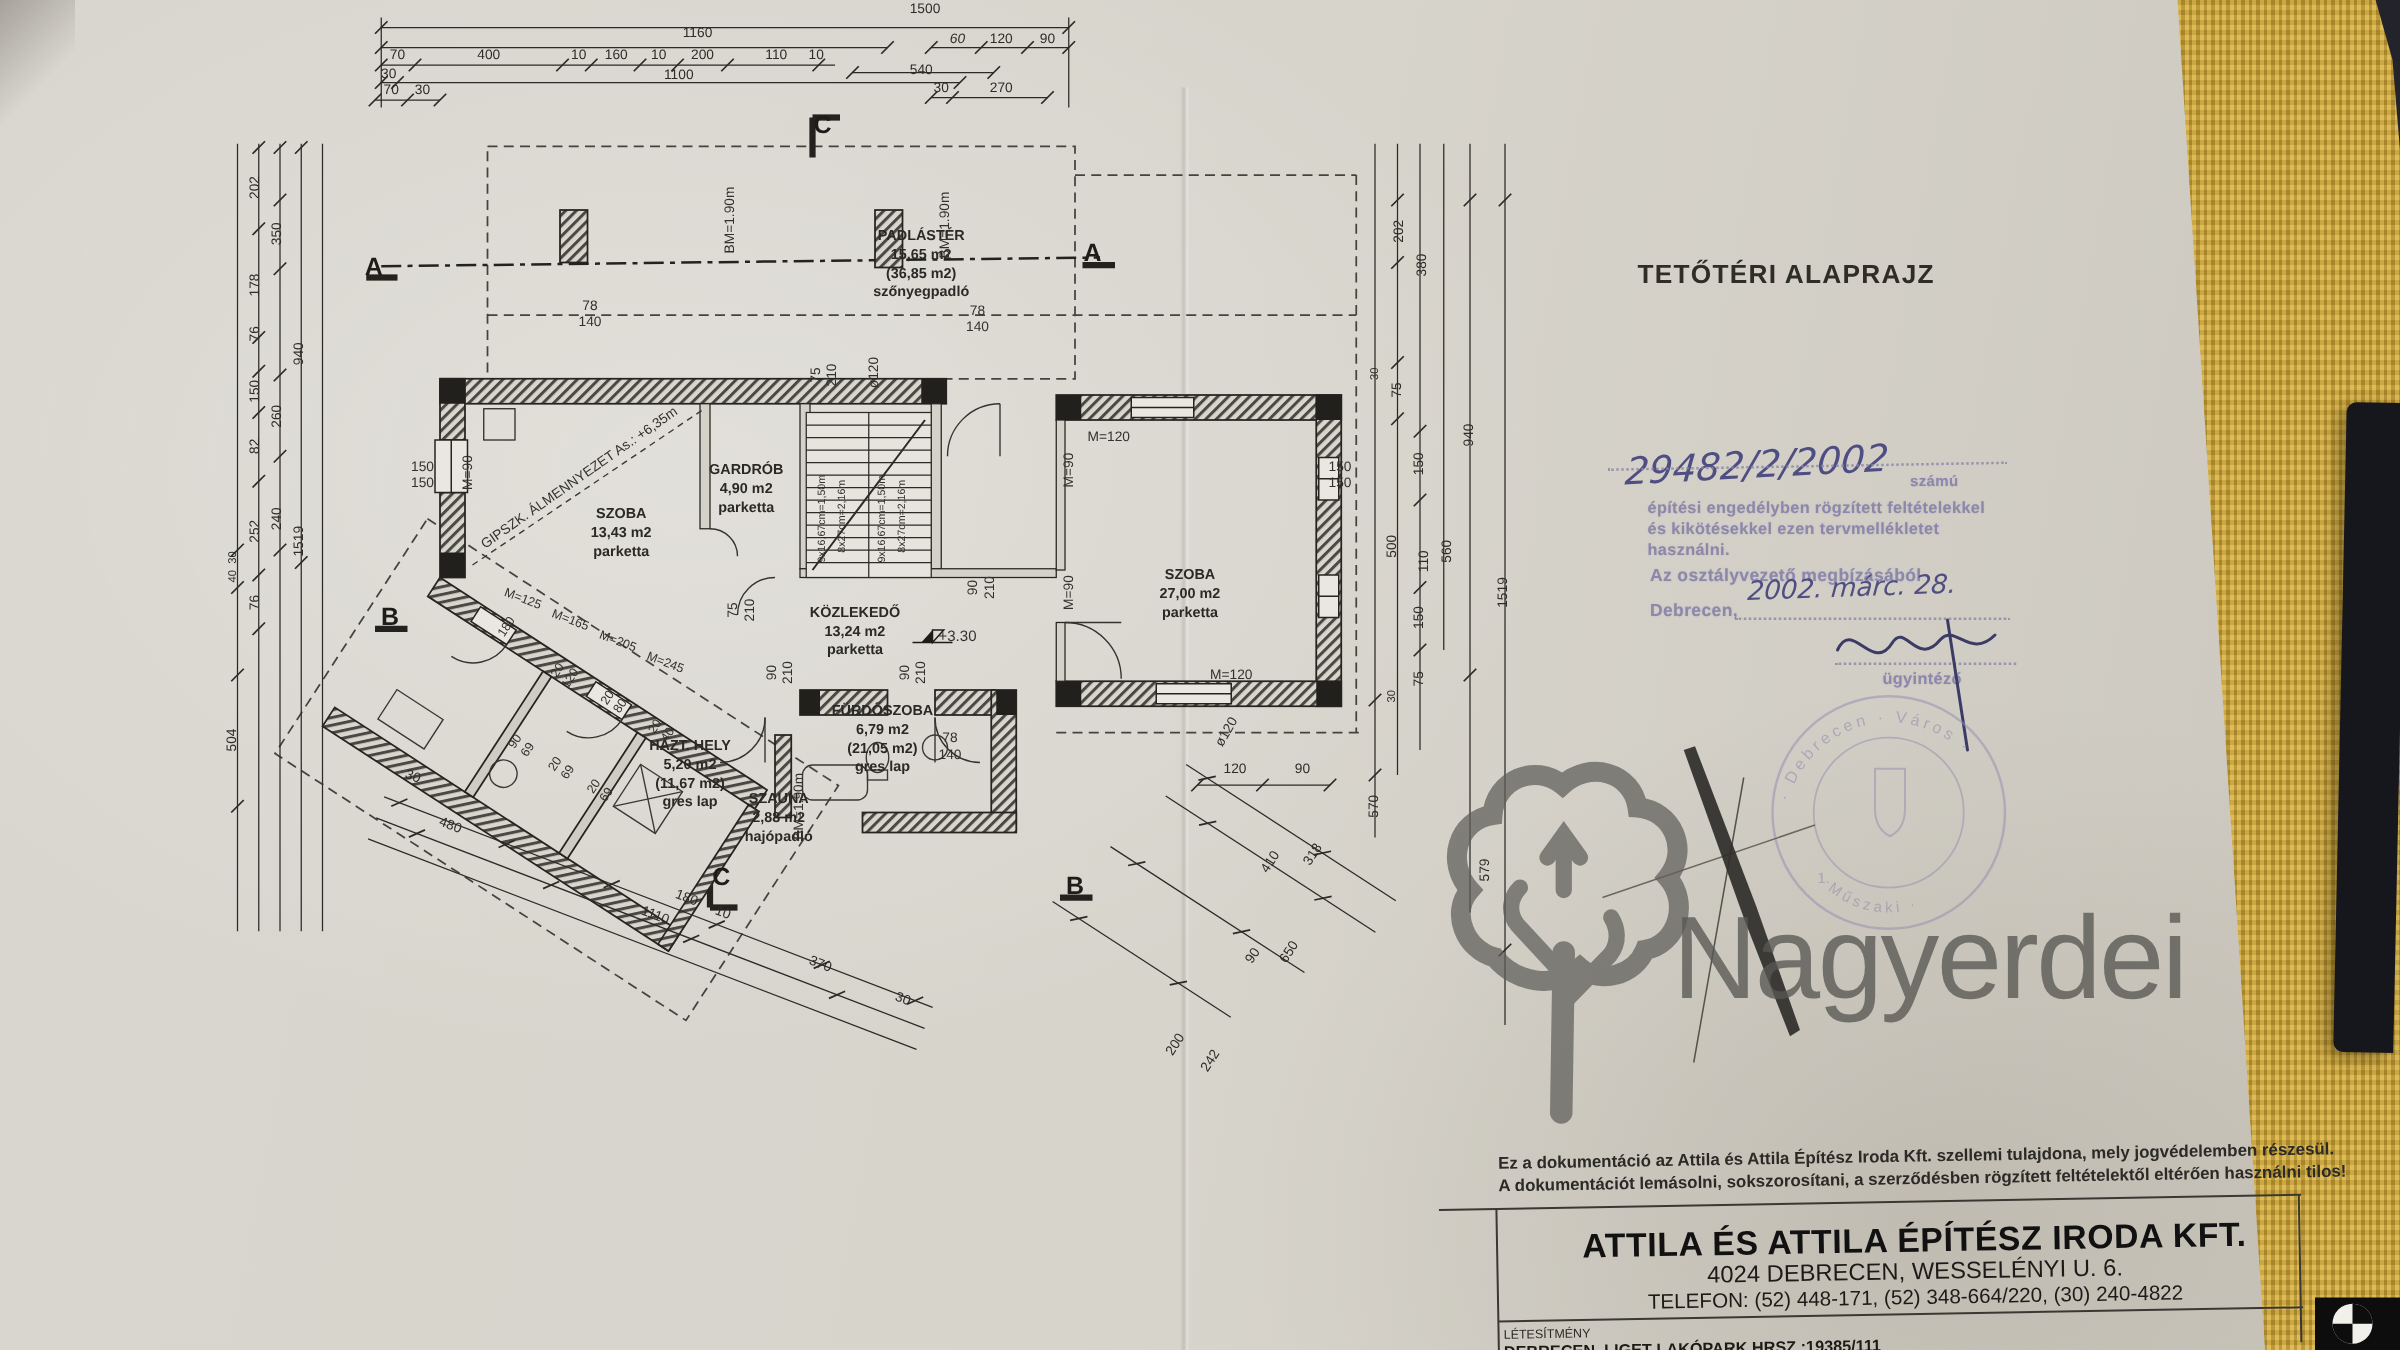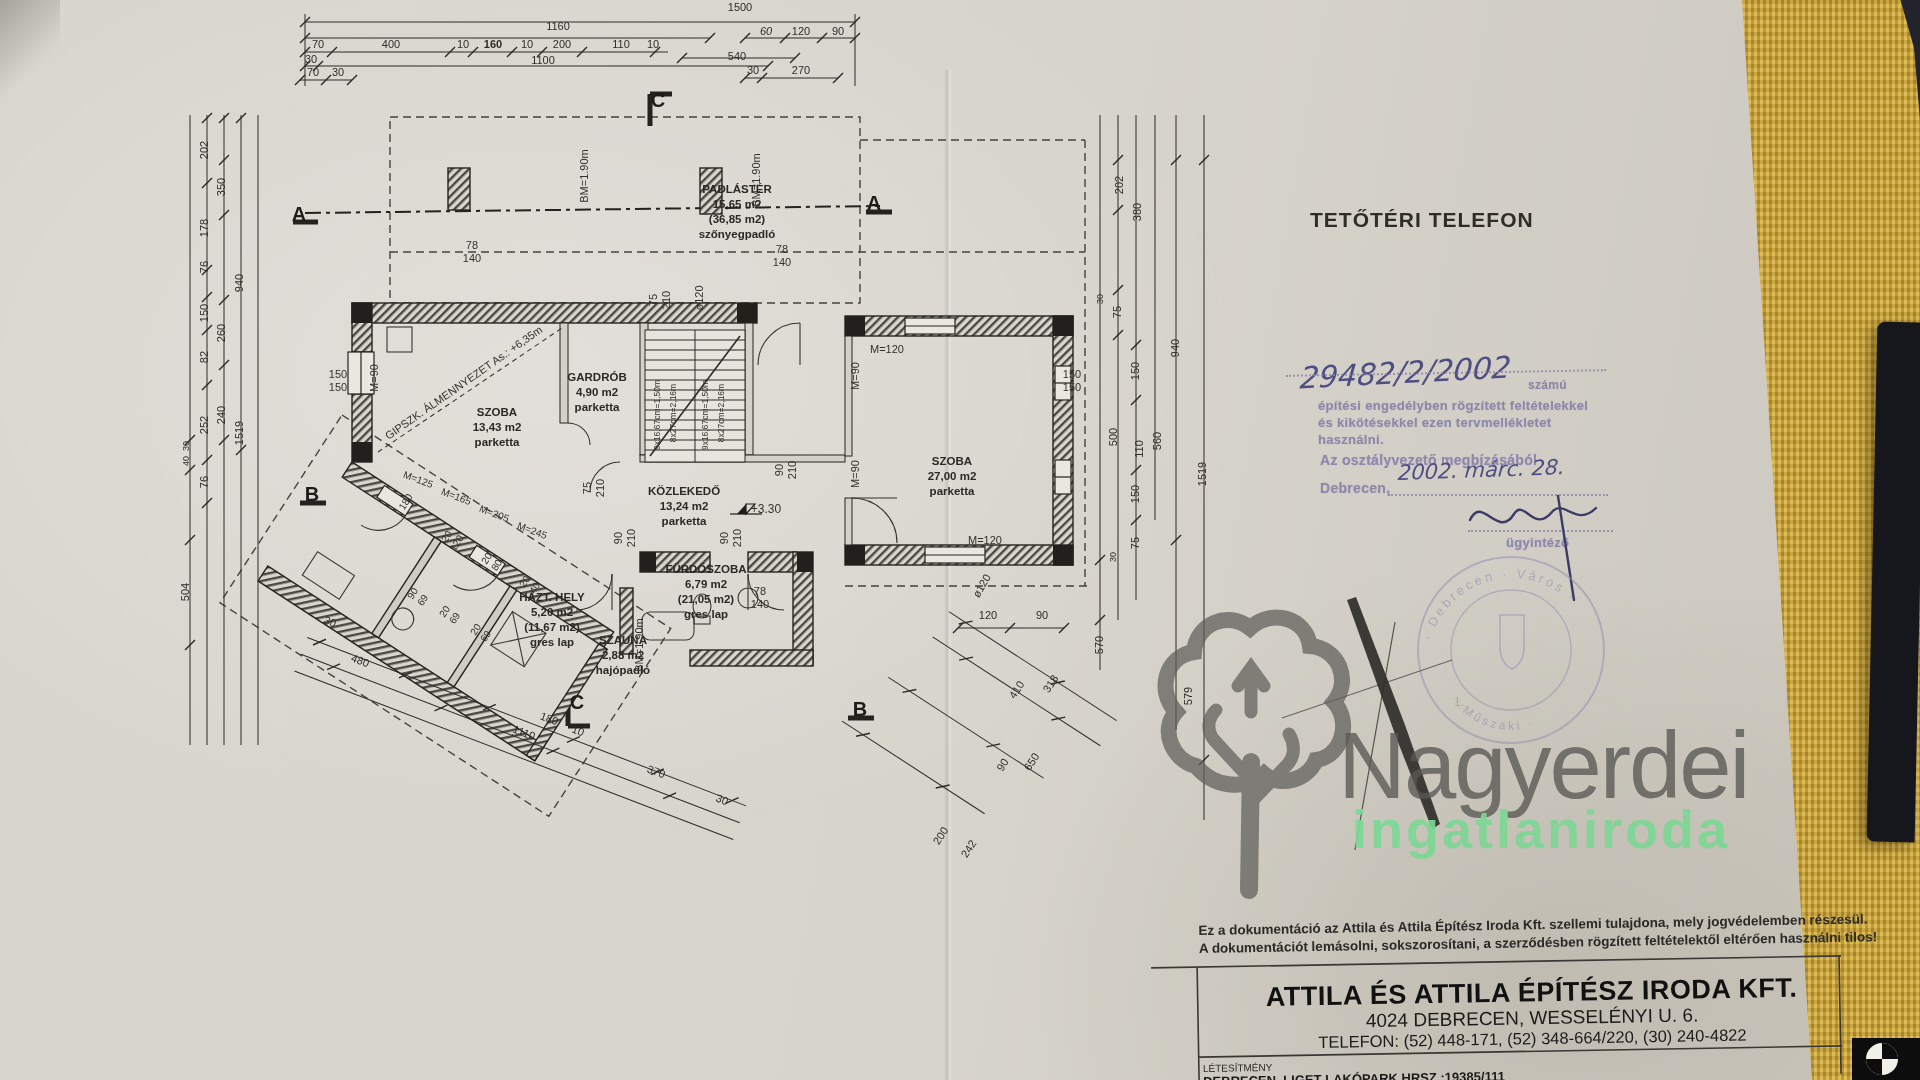--- a/index.html
+++ b/index.html
@@ -443,21 +443,21 @@
   <div>
 
   <div class="lbl dim" style="left: 740px; top: 8px; transform: translate(-50%, -50%);">1500</div>
       <div class="lbl dim" style="left: 558px; top: 27px; transform: translate(-50%, -50%);">1160</div>
       <div class="lbl dim" style="left: 766px; top: 32px; transform: translate(-50%, -50%); font-style: italic;">60</div>
       <div class="lbl dim" style="left: 801px; top: 32px; transform: translate(-50%, -50%);">120</div>
       <div class="lbl dim" style="left: 838px; top: 32px; transform: translate(-50%, -50%);">90</div>
       <div class="lbl dim" style="left: 318px; top: 45px; transform: translate(-50%, -50%);">70</div>
       <div class="lbl dim" style="left: 391px; top: 45px; transform: translate(-50%, -50%);">400</div>
       <div class="lbl dim" style="left: 463px; top: 45px; transform: translate(-50%, -50%);">10</div>
-      <div class="lbl dim" style="left: 493px; top: 45px; transform: translate(-50%, -50%); font-weight: bold;">160</div>
+      <div class="lbl dim" style="left: 493px; top: 45px; transform: translate(-50%, -50%);">160</div>
       <div class="lbl dim" style="left: 527px; top: 45px; transform: translate(-50%, -50%);">10</div>
       <div class="lbl dim" style="left: 562px; top: 45px; transform: translate(-50%, -50%);">200</div>
       <div class="lbl dim" style="left: 621px; top: 45px; transform: translate(-50%, -50%);">110</div>
       <div class="lbl dim" style="left: 653px; top: 45px; transform: translate(-50%, -50%);">10</div>
       <div class="lbl dim" style="left: 737px; top: 57px; transform: translate(-50%, -50%);">540</div>
       <div class="lbl dim" style="left: 311px; top: 60px; transform: translate(-50%, -50%);">30</div>
       <div class="lbl dim" style="left: 543px; top: 61px; transform: translate(-50%, -50%);">1100</div>
       <div class="lbl dim" style="left: 753px; top: 71px; transform: translate(-50%, -50%);">30</div>
       <div class="lbl dim" style="left: 801px; top: 71px; transform: translate(-50%, -50%);">270</div>
       <div class="lbl dim" style="left: 313px; top: 73px; transform: translate(-50%, -50%);">70</div>
@@ -511,21 +511,21 @@
       <div class="lbl dim" style="left: 988px; top: 616px; transform: translate(-50%, -50%);">120</div>
       <div class="lbl dim" style="left: 1042px; top: 616px; transform: translate(-50%, -50%);">90</div>
       <div class="lbl dim" style="left: 1017px; top: 690px; transform: translate(-50%, -50%) rotate(-57deg);">410</div>
       <div class="lbl dim" style="left: 1051px; top: 684px; transform: translate(-50%, -50%) rotate(-57deg);">318</div>
       <div class="lbl dim" style="left: 1003px; top: 765px; transform: translate(-50%, -50%) rotate(-57deg);">90</div>
       <div class="lbl dim" style="left: 1032px; top: 762px; transform: translate(-50%, -50%) rotate(-57deg);">650</div>
       <div class="lbl dim" style="left: 941px; top: 836px; transform: translate(-50%, -50%) rotate(-57deg);">200</div>
       <div class="lbl dim" style="left: 969px; top: 849px; transform: translate(-50%, -50%) rotate(-57deg);">242</div>
     </div>
 
-  <div class="sheet-title">TETŐTÉRI TELEFON</div>
+  <div class="sheet-title">TETŐTÉRI ALAPRAJZ</div>
 
   <div class="hand" style="left:1300px;top:355px;font-size:30px;transform:rotate(-3deg) skewX(-8deg);">29482/2/2002</div>
   <div class="dotted" style="left:1286px;top:372px;width:320px;transform:rotate(-1deg);"></div>
   <div class="stampline" style="left:1528px;top:378px;font-size:12px;">számú</div>
   <div class="stampline" style="left:1318px;top:398px;">építési engedélyben rögzített feltételekkel</div>
   <div class="stampline" style="left:1318px;top:415px;">és kikötésekkel ezen tervmellékletet</div>
   <div class="stampline" style="left:1318px;top:432px;">használni.</div>
   <div class="stampline" style="left:1320px;top:452px;font-size:14px;">Az osztályvezető megbízásából</div>
   <div class="stampline" style="left:1320px;top:480px;font-size:14px;">Debrecen,</div>
   <div class="dotted" style="left:1388px;top:494px;width:220px;"></div>
@@ -565,21 +565,20 @@
     <g opacity="0.72" fill="none" stroke="#5f5e59" stroke-linecap="round">
       <path stroke-width="16" d="M1196,766 C1172,760 1160,730 1176,712 C1156,690 1166,656 1194,652 C1196,624 1228,610 1250,628 C1272,608 1306,618 1310,646 C1338,648 1352,680 1334,702 C1352,722 1342,756 1316,760 C1308,780 1280,788 1264,774 C1244,792 1212,786 1196,766 Z"></path>
       <line x1="1251" y1="762" x2="1249" y2="890" stroke-width="18"></line>
       <path stroke-width="13" d="M1251,780 L1214,740 C1206,730 1208,718 1216,710"></path>
       <path stroke-width="13" d="M1251,802 L1288,764 C1296,754 1294,742 1289,734"></path>
       <path stroke-width="13" d="M1251,712 L1251,672"></path>
       <path stroke-width="13" d="M1238,686 L1251,668 L1264,686"></path>
     </g>
   </svg>
   <div class="wm-name">Nagyerdei</div>
-  <div class="wm-sub">ingatlaniroda</div>
 
   <div class="footer">
     <div class="cp" style="top:18px;">Ez a dokumentáció az Attila és Attila Építész Iroda Kft. szellemi tulajdona, mely jogvédelemben részesül.</div>
     <div class="cp" style="top:36px;">A dokumentációt lemásolni, sokszorosítani, a szerződésben rögzített feltételektől eltérően használni tilos!</div>
     <svg width="700" height="180" style="position:absolute;left:0;top:0">
       <line x1="10" y1="62" x2="700" y2="62" stroke="#3a3833" stroke-width="1.6"></line>
       <line x1="56" y1="62" x2="56" y2="180" stroke="#3a3833" stroke-width="1.6"></line>
       <line x1="56" y1="152" x2="700" y2="152" stroke="#3a3833" stroke-width="1.6"></line>
       <line x1="698" y1="62" x2="698" y2="180" stroke="#3a3833" stroke-width="1.6"></line>
     </svg>

